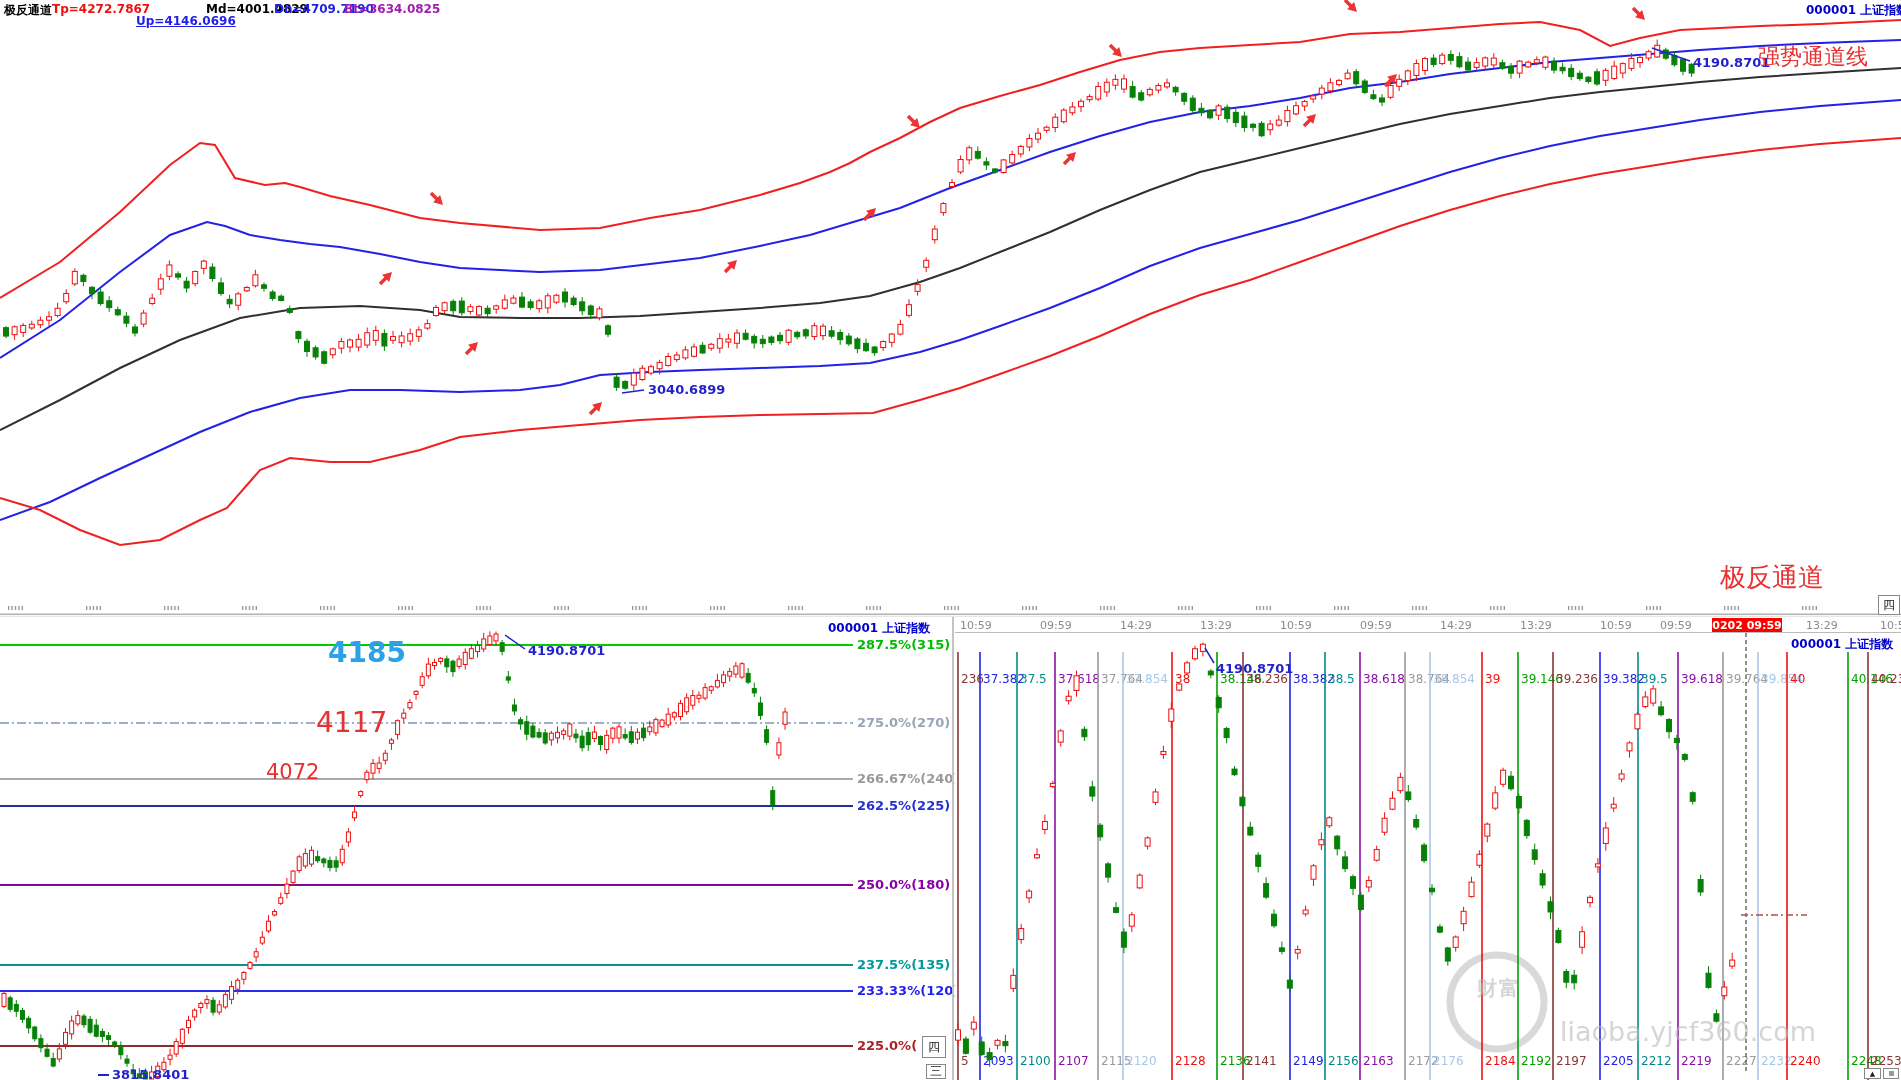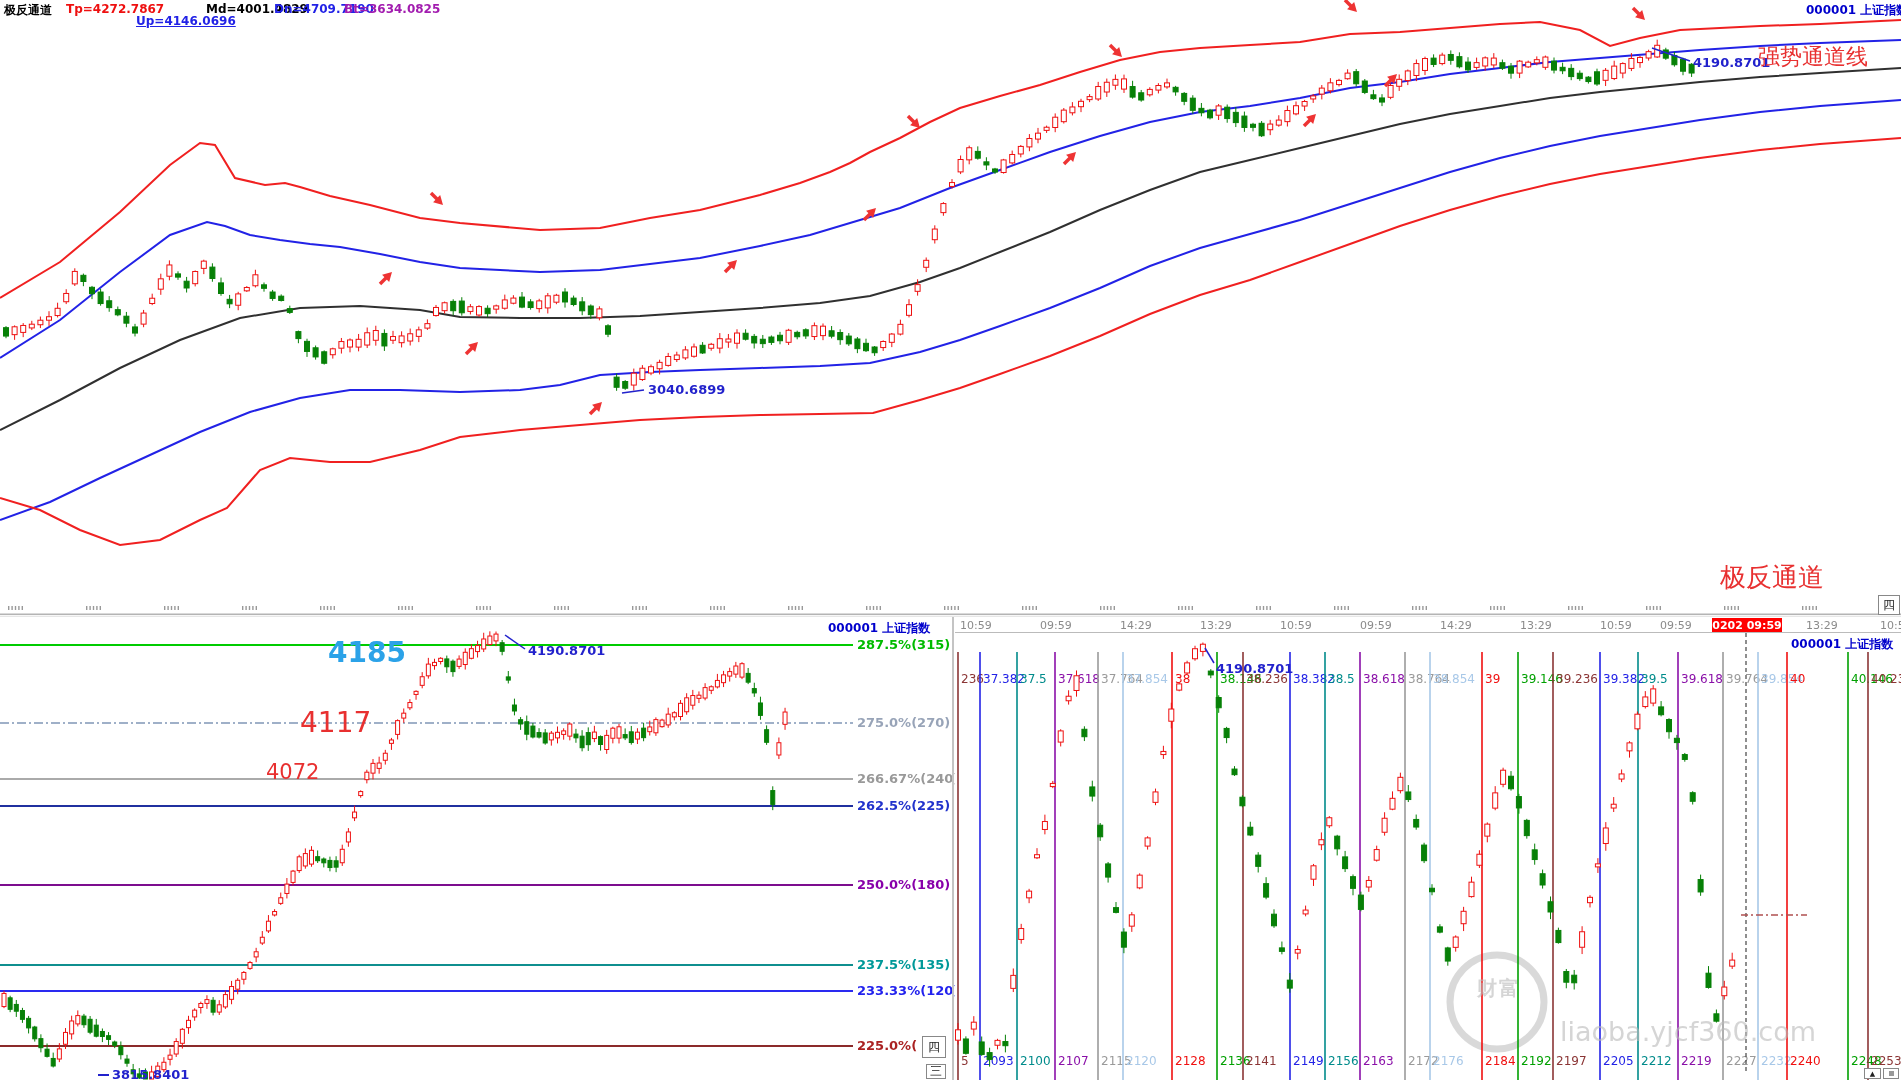--- a/index.html
+++ b/index.html
@@ -601,21 +601,21 @@
         <rect x="1880" y="606" width="1.4" height="4" fill="#999"></rect>
         <rect x="1883.4" y="606" width="1.4" height="4" fill="#999"></rect>
         <rect x="1886.8" y="606" width="1.4" height="4" fill="#999"></rect>
         <rect x="1890.2" y="606" width="1.4" height="4" fill="#999"></rect>
         <rect x="1893.6" y="606" width="1.4" height="4" fill="#999"></rect>
         <rect x="0" y="613.5" width="1901" height="1.6" fill="#b4b4b4"></rect>
         <rect x="0" y="616" width="1901" height="1" fill="#e6e6e6"></rect>
       </svg>
 
     <div class="abs hdr" style="left:4px;top:2px;color:#000;">极反通道</div>
-    <div class="abs hdr" style="left:66px;top:2px;color:#ee1010;">Tp=4272.7867</div>
+    <div class="abs hdr" style="left:52px;top:2px;color:#ee1010;">Tp=4272.7867</div>
     <div class="abs hdr" style="left:136px;top:14px;color:#2222e6;text-decoration:underline;">Up=4146.0696</div>
     <div class="abs hdr" style="left:206px;top:2px;color:#000;">Md=4001.4829</div>
     <div class="abs hdr" style="left:274px;top:2px;color:#2222e6;">Dn=4709.7190</div>
     <div class="abs hdr" style="left:344px;top:2px;color:#a21caf;">Bt=3634.0825</div>
     <div class="abs sym" style="left:1806px;top:2px;">000001 上证指数</div>
 
     <div class="abs blueval" style="left:648px;top:382px;">3040.6899</div>
     <div class="abs blueval" style="left:1693px;top:55px;">4190.8701</div>
     <div class="abs bigred" style="left:1758px;top:42px;font-size:22px;">强势通道线</div>
     <div class="abs bigred" style="left:1720px;top:560px;font-size:26px;">极反通道</div>
@@ -898,21 +898,21 @@
           <rect x="776.8999999999983" y="125.73569615913708" width="4" height="12.261941015089164" fill="#ffffff" stroke="#ee1010" stroke-width="1"></rect>
           <line x1="785.0499999999982" y1="90.7887585733904" x2="785.0499999999982" y2="112.84741769547544" stroke="#ee1010" stroke-width="1"></line>
           <rect x="783.0499999999982" y="95.03857338820521" width="4" height="12.297853223593961" fill="#ffffff" stroke="#ee1010" stroke-width="1"></rect>
         </g>
         <polyline points="505,18 525,32" fill="none" stroke="#2222cc" stroke-width="1.5"></polyline>
         <polyline points="98,458 109,458" fill="none" stroke="#2222cc" stroke-width="2"></polyline>
       </svg>
 
     <div class="abs sym" style="left:828px;top:3px;">000001 上证指数</div>
     <div class="abs bigblue" style="left:328px;top:19px;font-size:28px;">4185</div>
-    <div class="abs bigred" style="left:300px;top:89px;font-size:28px;">4117</div>
+    <div class="abs bigred" style="left:316px;top:89px;font-size:28px;">4117</div>
     <div class="abs bigred" style="left:266px;top:143px;font-size:21px;">4072</div>
     <div class="abs blueval" style="left:528px;top:26px;">4190.8701</div>
     <div class="abs blueval" style="left:112px;top:450px;">3815.8401</div>
 
     <div class="tabbox" style="left:922px;top:419px;width:24px;height:22px;">四</div>
     <div class="tabbox" style="left:926px;top:447px;width:20px;height:15px;">三</div>
   </div>
 
   <div class="abs" style="left:955px;top:617px;width:946px;height:463px;overflow:hidden;">
     <svg id="right-svg" width="946" height="463">

